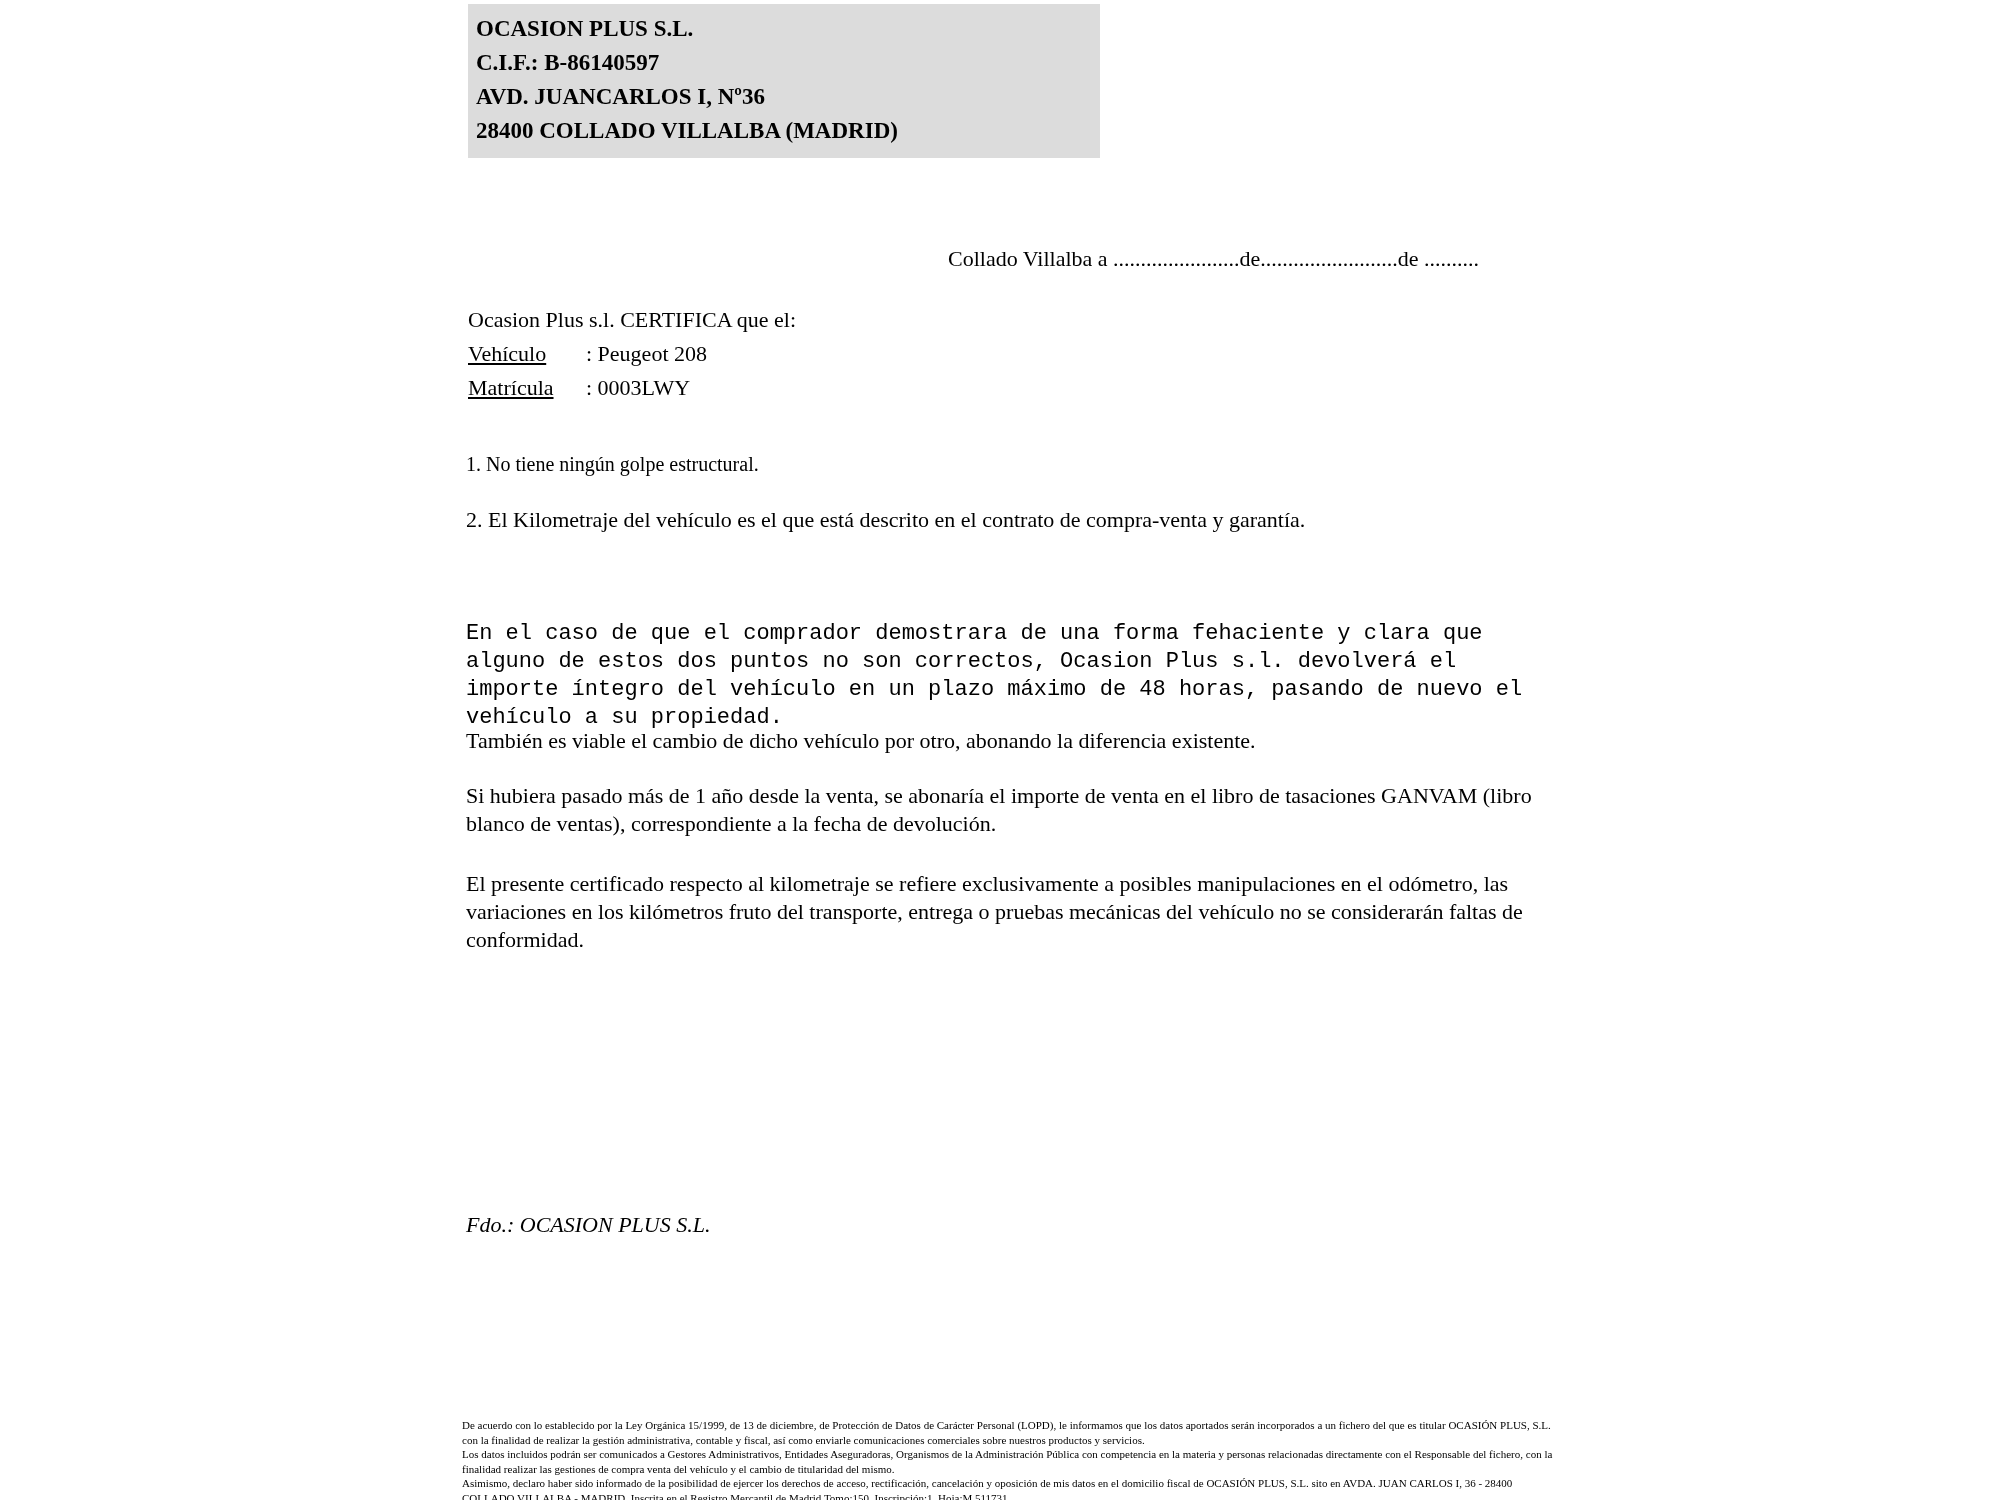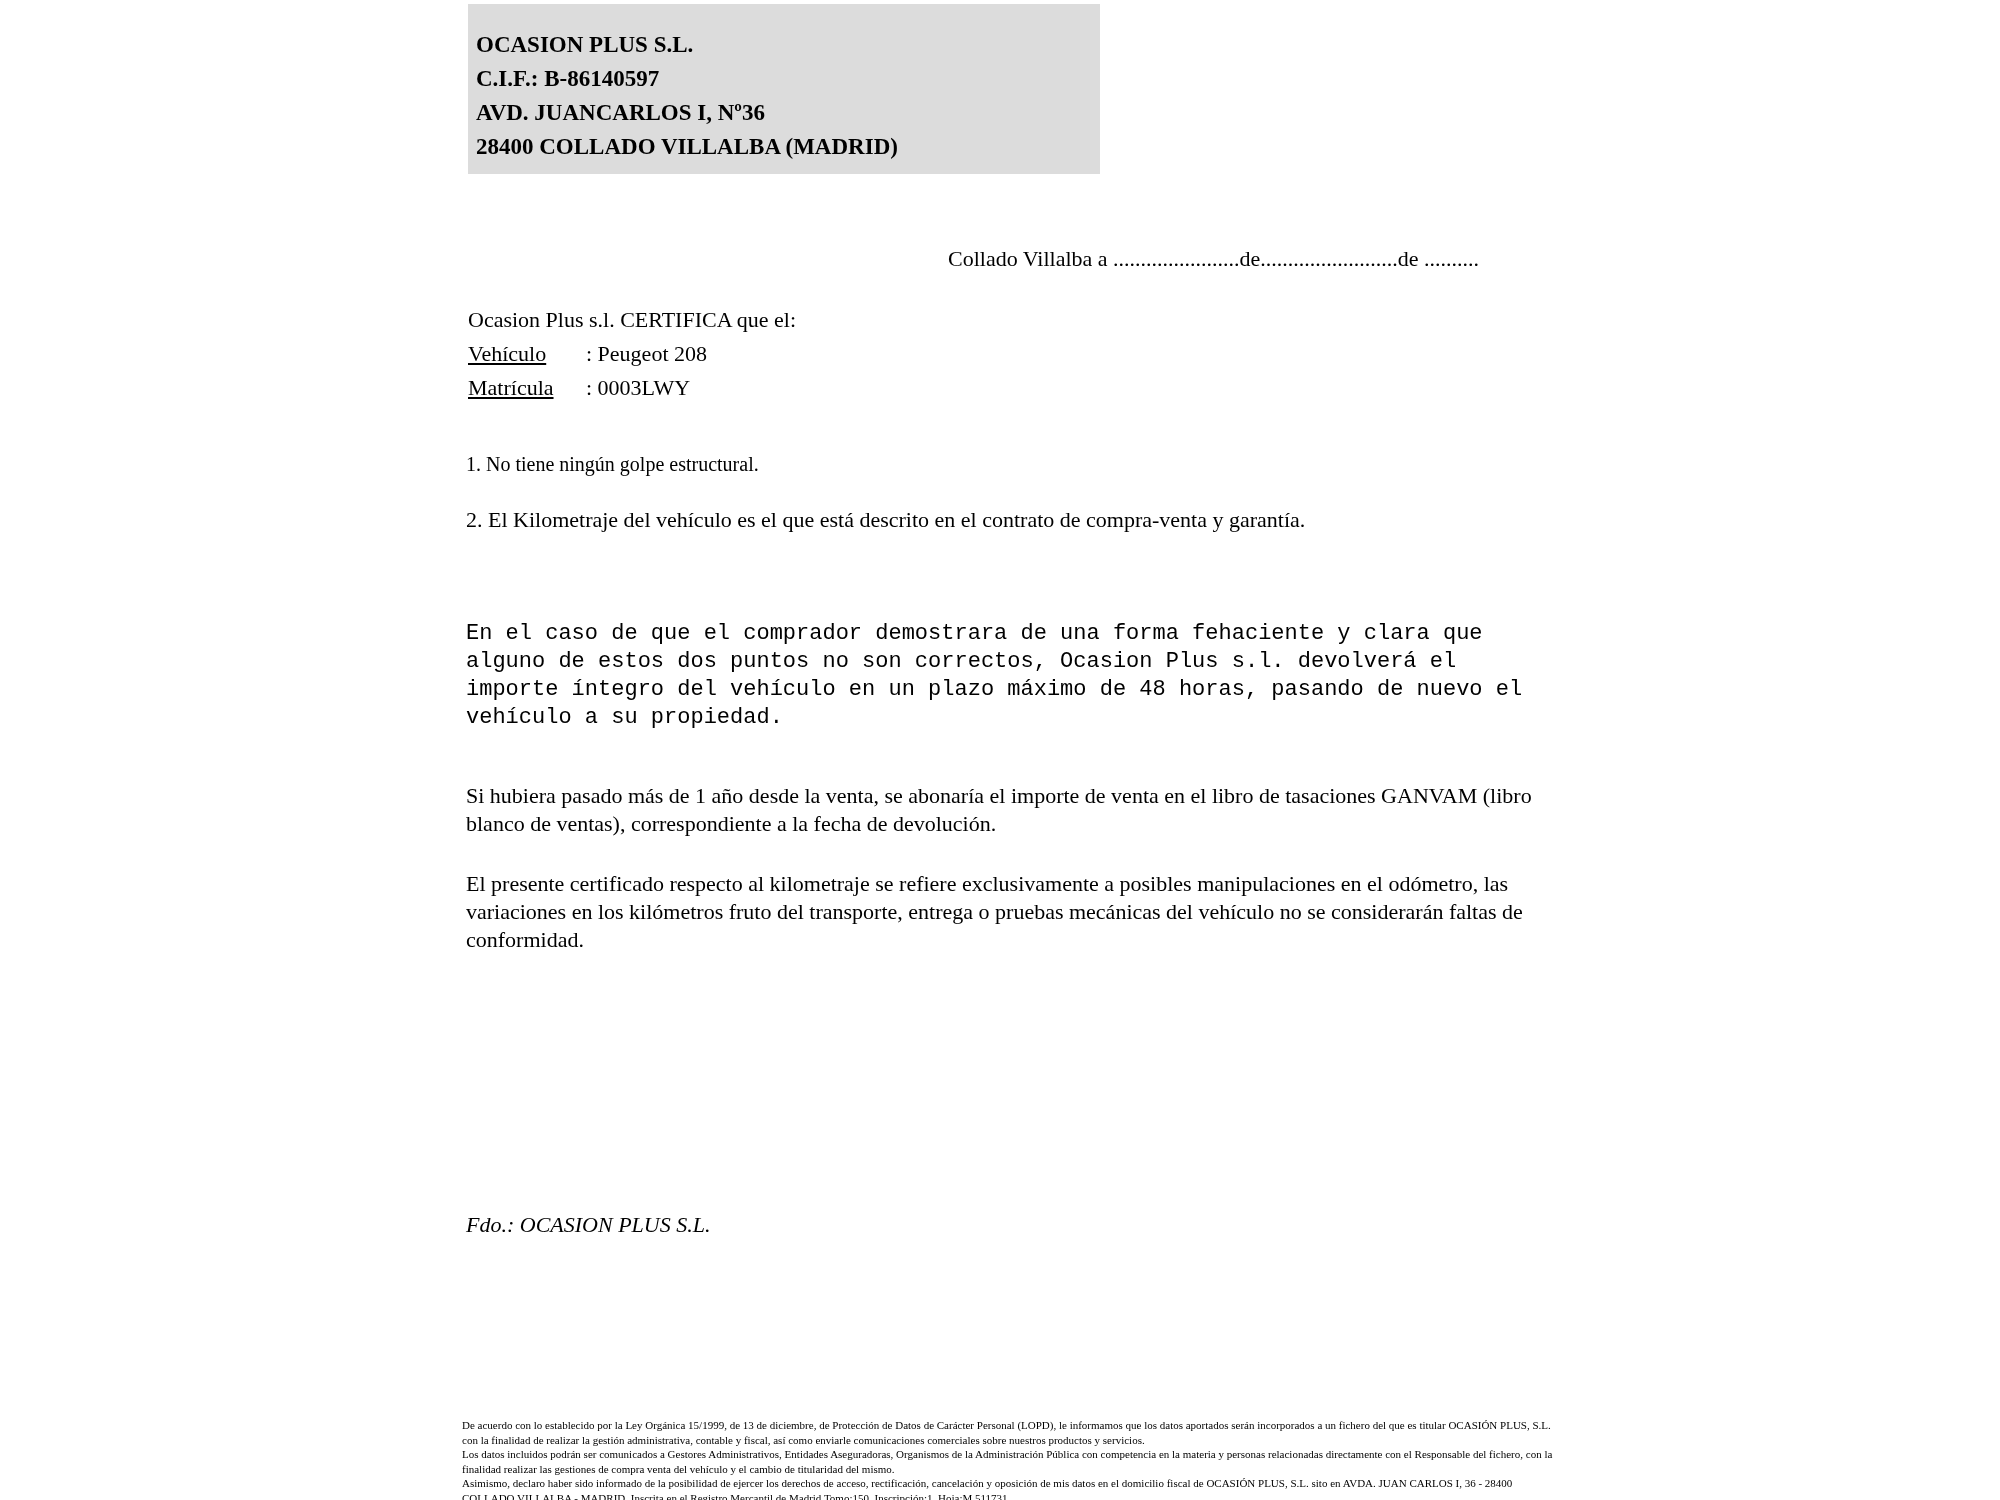--- a/index.html
+++ b/index.html
@@ -15,21 +15,21 @@
     color: #000000;
     font-family: "Liberation Serif", "DejaVu Serif", serif;
     overflow: hidden;
   }
   .header-box {
     position: absolute;
     left: 468px;
     top: 4px;
     width: 632px;
     background: #dcdcdc;
-    padding: 24px 0 10px 8px;
+    padding: 8px 0 10px 8px;
     box-sizing: border-box;
   }
   .header-box .hline {
     font-weight: bold;
     font-size: 23px;
     line-height: 34px;
     white-space: nowrap;
   }
   .date-line {
     position: absolute;
@@ -111,20 +111,21 @@
   <div class="certify-block">
     <div>Ocasion Plus s.l. CERTIFICA que el:</div>
     <div><span class="term">Vehículo</span><span>: Peugeot 208</span></div>
     <div><span class="term">Matrícula</span><span>: 0003LWY</span></div>
   </div>
 
   <div class="point-1">1. No tiene ningún golpe estructural.</div>
   <div class="point-2">2. El Kilometraje del vehículo es el que está descrito en el contrato de compra-venta y garantía.</div>
 
   <div class="para para-refund">En el caso de que el comprador demostrara de una forma fehaciente y clara que alguno de estos dos puntos no son correctos, Ocasion Plus s.l. devolverá el importe íntegro del vehículo en un plazo máximo de 48 horas, pasando de nuevo el vehículo a su propiedad.</div>
+  <div class="para para-exchange">También es viable el cambio de dicho vehículo por otro, abonando la diferencia existente.</div>
   <div class="para para-ganvam">Si hubiera pasado más de 1 año desde la venta, se abonaría el importe de venta en el libro de tasaciones GANVAM (libro blanco de ventas), correspondiente a la fecha de devolución.</div>
   <div class="para para-odometer">El presente certificado respecto al kilometraje se refiere exclusivamente a posibles manipulaciones en el odómetro, las variaciones en los kilómetros fruto del transporte, entrega o pruebas mecánicas del vehículo no se considerarán faltas de conformidad.</div>
 
   <div class="signature">Fdo.: OCASION PLUS S.L.</div>
 
   <div class="footer">
     <p>De acuerdo con lo establecido por la Ley Orgánica 15/1999, de 13 de diciembre, de Protección de Datos de Carácter Personal (LOPD), le informamos que los datos aportados serán incorporados a un fichero del que es titular OCASIÓN PLUS, S.L. con la finalidad de realizar la gestión administrativa, contable y fiscal, así como enviarle comunicaciones comerciales sobre nuestros productos y servicios.</p>
     <p>Los datos incluidos podrán ser comunicados a Gestores Administrativos, Entidades Aseguradoras, Organismos de la Administración Pública con competencia en la materia y personas relacionadas directamente con el Responsable del fichero, con la finalidad realizar las gestiones de compra venta del vehículo y el cambio de titularidad del mismo.</p>
     <p>Asimismo, declaro haber sido informado de la posibilidad de ejercer los derechos de acceso, rectificación, cancelación y oposición de mis datos en el domicilio fiscal de OCASIÓN PLUS, S.L. sito en AVDA. JUAN CARLOS I, 36 - 28400 COLLADO VILLALBA - MADRID. Inscrita en el Registro Mercantil de Madrid Tomo:150, Inscripción:1, Hoja:M 511731</p>
   </div>

